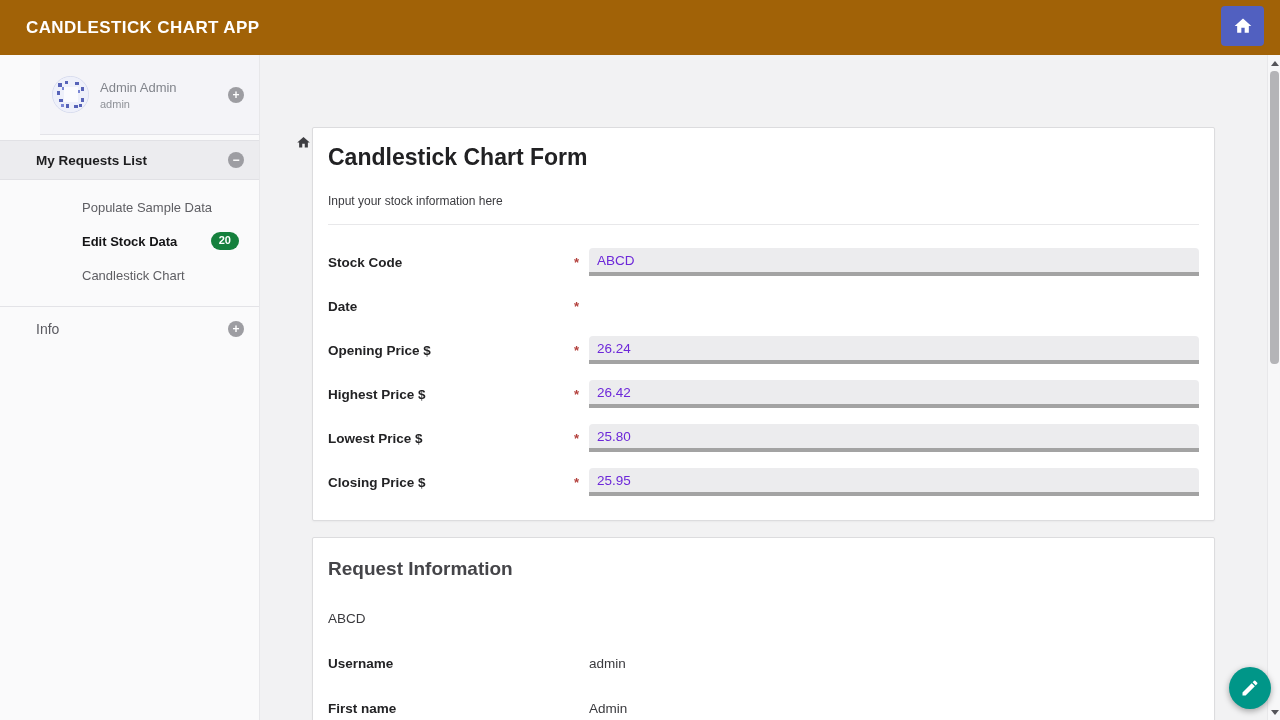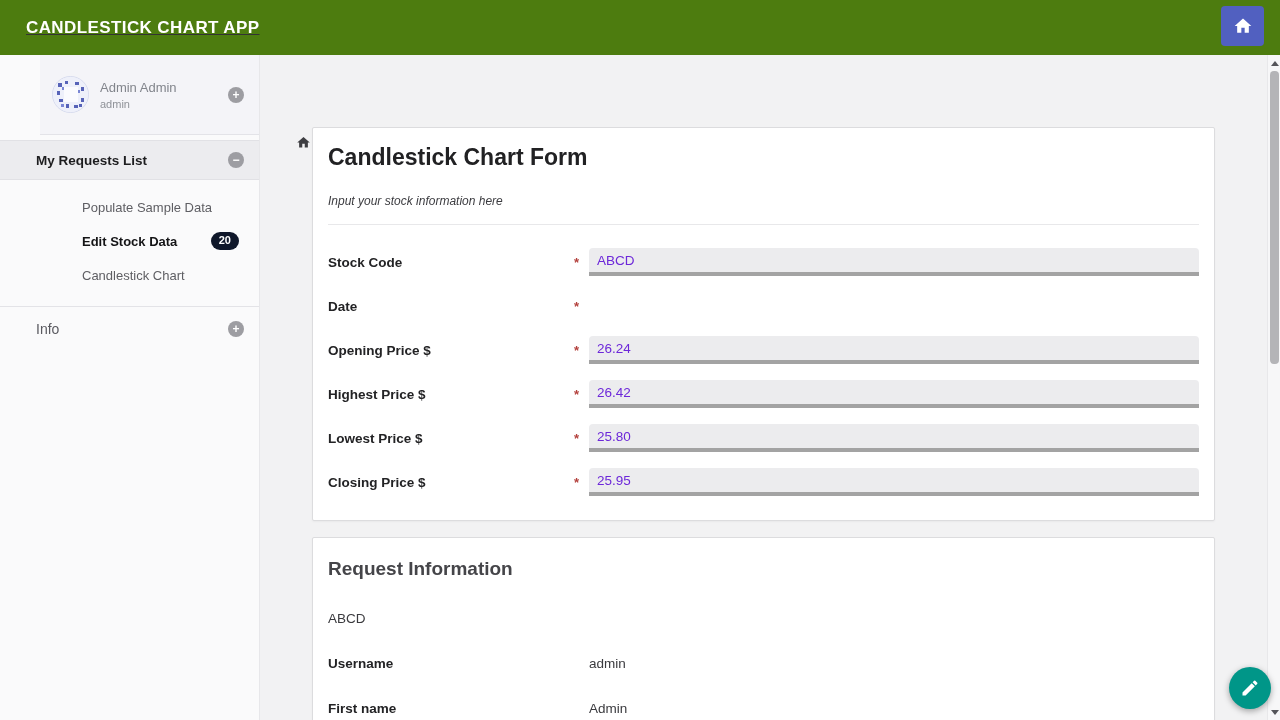--- a/index.html
+++ b/index.html
@@ -7,24 +7,23 @@
   body {
     font-family:"Liberation Sans", sans-serif;
     background:#f2f2f3;
     position:relative;
     color:#333;
   }
 
   
   .app-header {
     position:absolute; top:0; left:0; width:1280px; height:55px;
-    background:#4d7c0f;
+    background:#a16207;
     display:flex; align-items:center;
     z-index:30;
-    text-decoration:underline;
   }
   .app-title {
     color:#ffffff; font-size:17px; font-weight:600; letter-spacing:0.4px;
     margin-left:26px;
   }
   .home-btn {
     position:absolute; right:16px; top:6px; width:43px; height:40px;
     background:#5160c0; border-radius:4px; border:none; cursor:pointer;
     display:flex; align-items:center; justify-content:center;
   }
@@ -64,21 +63,21 @@
   }
   .nav-section-header .label { font-size:13.5px; font-weight:bold; color:#1d1d1f; }
 
   .nav-items { padding:10px 0 6px 0;margin-left:20px; }
   .nav-item {
     height:34px; display:flex; align-items:center; justify-content:space-between;
     padding:0 20px 0 62px; cursor:pointer; font-size:13px; color:#5e5e63;
   }
   .nav-item.active { font-weight:bold; color:#141416; }
   .badge {
-    background:#0f172a; color:#fff; font-size:11px; font-weight:bold;
+    background:#15803d; color:#fff; font-size:11px; font-weight:bold;
     border-radius:9px; padding:2px 8px; line-height:1.2;
   }
   .sidebar-divider { border-top:1px solid #e3e3e7; margin-top:8px; }
   .nav-info-row {
     height:44px; display:flex; align-items:center; justify-content:space-between;
     padding:0 15px 0 36px; cursor:pointer;
   }
   .nav-info-row .label { font-size:14px; color:#5a5a60; }
 
   
@@ -101,21 +100,21 @@
     padding:0 15px;
   }
   .card-form { top:72px; height:394px; }
   .card-info { top:482px; height:260px; }
 
   .card-title {
     font-size:23px; font-weight:bold; color:#212123;
     padding-top:16px;
   }
   .card-subtitle {
-    font-size:12px; font-style:italic; color:#3c3c40;
+    font-size:12px; color:#3c3c40;
     margin-top:23px;
   }
   .card-hr { border:none; border-top:1px solid #e8e8ea; margin-top:16px; margin-bottom:15px; }
 
   .form-row { height:44px; display:flex; align-items:center; }
   .form-label { width:246px; font-size:13.5px; font-weight:bold; color:#232325; }
   .req-star { width:15px; color:#b3403c; font-size:13px; font-weight:bold; padding-top:0px; }
   .input-wrap { flex:1; position:relative; }
   .text-input {
     width:100%; height:28px;

